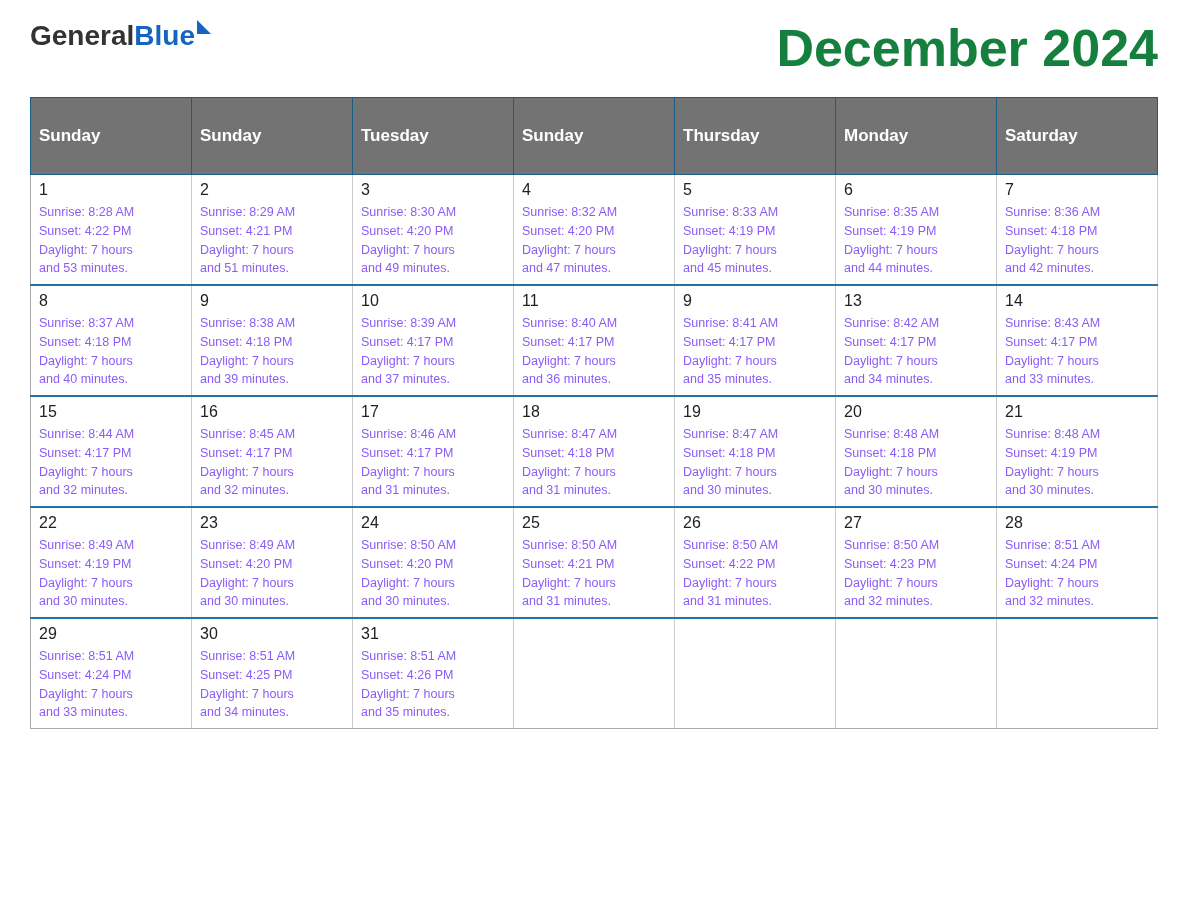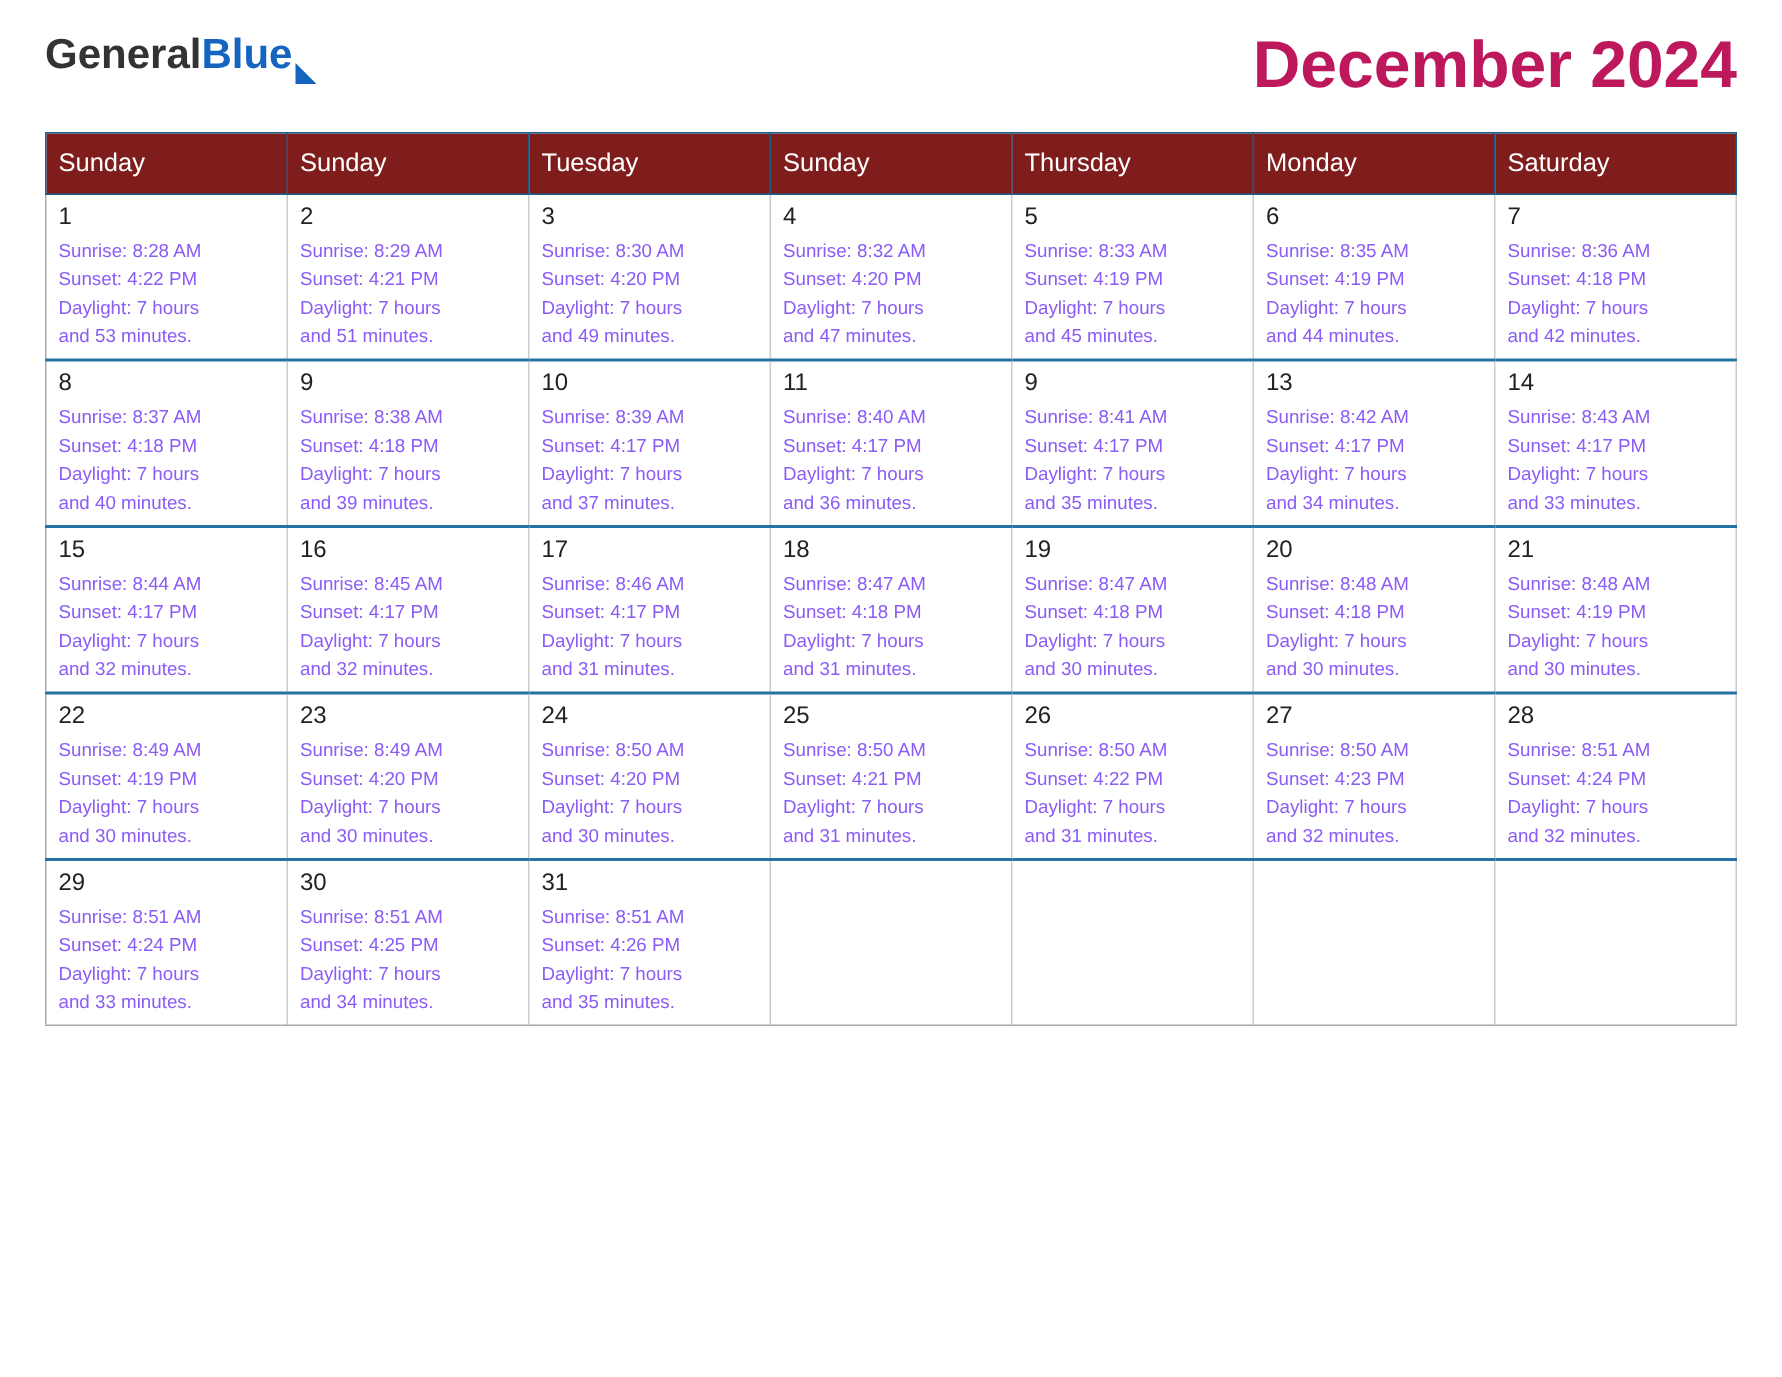--- a/index.html
+++ b/index.html
@@ -26,61 +26,61 @@
       display: flex;
       align-items: center;
     }
     .logo-general {
       font-size: 28px;
       font-weight: bold;
       color: #333;
     }
     .logo-blue-part {
       display: flex;
-      align-items: flex-end;
+      align-items: flex-start;
     }
     .logo-blue-text {
       font-size: 28px;
       font-weight: bold;
       color: #1565C0;
     }
     .logo-triangle {
       width: 0;
       height: 0;
       border-left: 14px solid #1565C0;
       border-top: 14px solid transparent;
       border-bottom: 0px solid transparent;
       margin-left: 2px;
       margin-bottom: -4px;
     }
     .title-area {
       text-align: right;
     }
     .month-title {
-      font-size: 44px;
-      font-weight: bold;
-      color: #be185d;
+      font-size: 52px;
+      font-weight: bold;
+      color: #15803d;
       line-height: 1.1;
     }
     .location-subtitle {
       font-size: 22px;
       color: #444;
       margin-top: 4px;
     }
     .calendar-table {
       width: 100%;
       border-collapse: collapse;
       border: 1px solid #aaa;
     }
     .calendar-table th {
-      background-color: #7f1d1d;
+      background-color: #737373;
       color: #fff;
       font-size: 17px;
-      font-weight: normal;
-      padding: 10px 8px;
+      font-weight: bold;
+      padding: 28px 8px;
       text-align: left;
       border: 1px solid #1a5f8a;
     }
     .calendar-table td {
       vertical-align: top;
       padding: 6px 8px;
       border-right: 1px solid #ccc;
       border-bottom: 2px solid #2471A3;
       font-size: 13px;
       color: #333;

